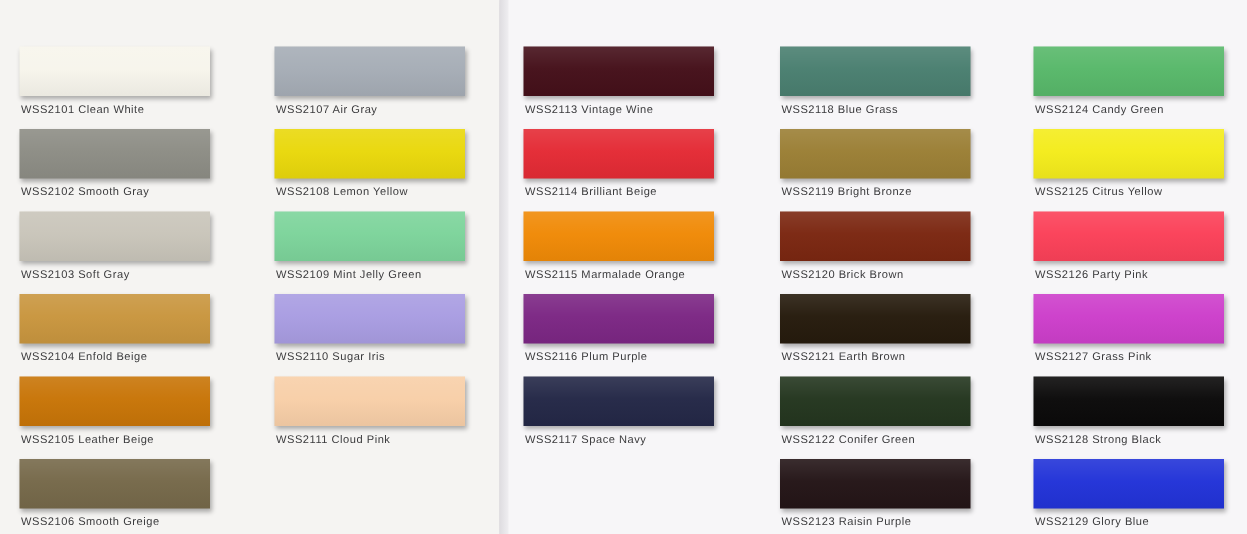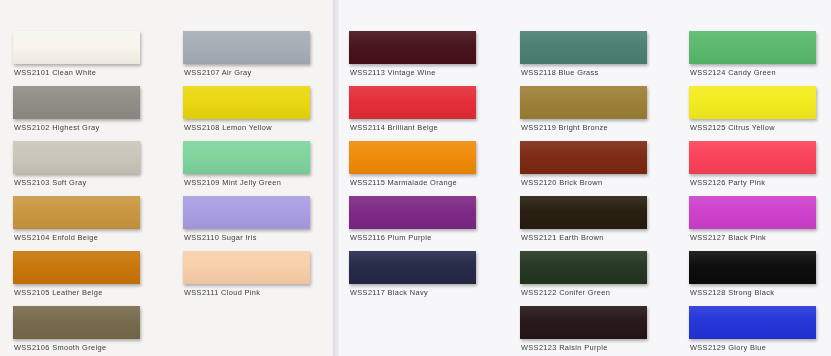--- a/index.html
+++ b/index.html
@@ -105,21 +105,21 @@
         <div class="swatch-cell">
           <div class="chip" style="background: rgb(247, 245, 236);">
             <div class="chip-sheen"></div>
           </div>
           <div class="chip-label">WSS2101 Clean White</div>
         </div>
         <div class="swatch-cell">
           <div class="chip" style="background: rgb(141, 141, 133);">
             <div class="chip-sheen"></div>
           </div>
-          <div class="chip-label">WSS2102 Highest Gray</div>
+          <div class="chip-label">WSS2102 Smooth Gray</div>
         </div>
         <div class="swatch-cell">
           <div class="chip" style="background: rgb(201, 197, 186);">
             <div class="chip-sheen"></div>
           </div>
           <div class="chip-label">WSS2103 Soft Gray</div>
         </div>
         <div class="swatch-cell">
           <div class="chip" style="background: rgb(201, 150, 63);">
             <div class="chip-sheen"></div>
@@ -193,21 +193,21 @@
         <div class="swatch-cell">
           <div class="chip" style="background: rgb(124, 39, 132);">
             <div class="chip-sheen"></div>
           </div>
           <div class="chip-label">WSS2116 Plum Purple</div>
         </div>
         <div class="swatch-cell">
           <div class="chip" style="background: rgb(36, 40, 71);">
             <div class="chip-sheen"></div>
           </div>
-          <div class="chip-label">WSS2117 Black Navy</div>
+          <div class="chip-label">WSS2117 Space Navy</div>
         </div>
       </div>
       <div class="column col-3">
         <div class="swatch-cell">
           <div class="chip" style="background: rgb(74, 127, 112);">
             <div class="chip-sheen"></div>
           </div>
           <div class="chip-label">WSS2118 Blue Grass</div>
         </div>
         <div class="swatch-cell">
@@ -257,21 +257,21 @@
         <div class="swatch-cell">
           <div class="chip" style="background: rgb(251, 65, 89);">
             <div class="chip-sheen"></div>
           </div>
           <div class="chip-label">WSS2126 Party Pink</div>
         </div>
         <div class="swatch-cell">
           <div class="chip" style="background: rgb(205, 63, 203);">
             <div class="chip-sheen"></div>
           </div>
-          <div class="chip-label">WSS2127 Black Pink</div>
+          <div class="chip-label">WSS2127 Grass Pink</div>
         </div>
         <div class="swatch-cell">
           <div class="chip" style="background: rgb(11, 10, 10);">
             <div class="chip-sheen"></div>
           </div>
           <div class="chip-label">WSS2128 Strong Black</div>
         </div>
         <div class="swatch-cell">
           <div class="chip" style="background: rgb(34, 51, 216);">
             <div class="chip-sheen"></div>

